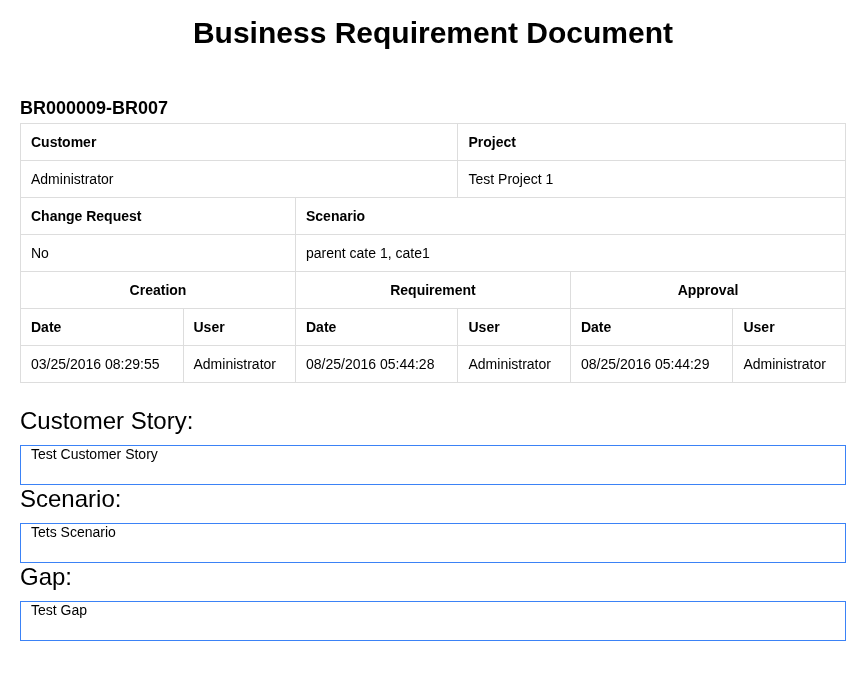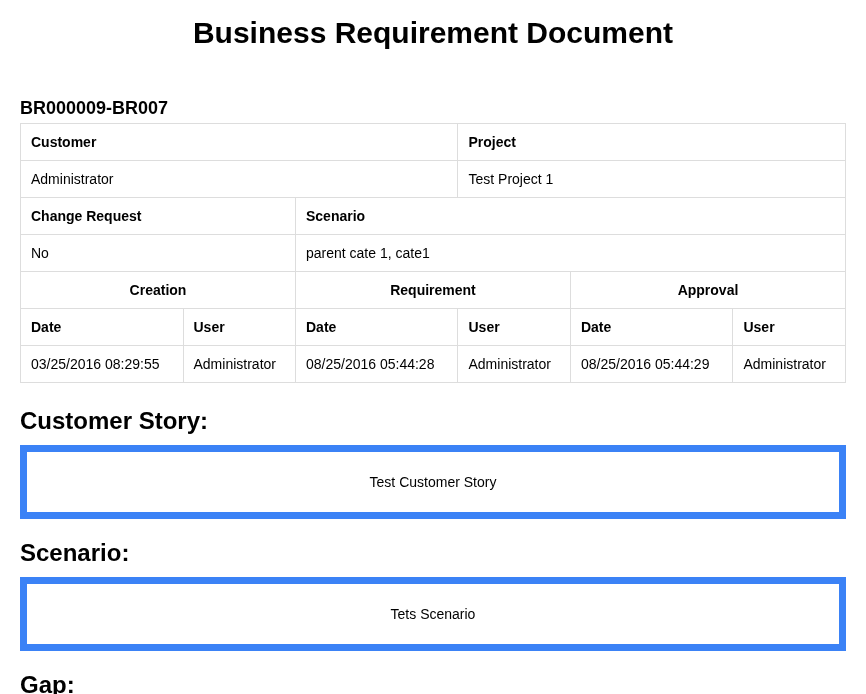--- a/index.html
+++ b/index.html
@@ -39,31 +39,29 @@
     }
     th {
       font-weight: bold;
     }
     .centered {
       text-align: center;
       margin-top: 43px;
     }
     .section-heading {
       font-size: 24px;
-      font-weight: bold;
-      margin-top: 20px;
+      font-weight: normal;
       margin-bottom: 10px;
     }
     .content-box {
       width: 100%;
-      border: 7px solid #3b82f6;
-      padding: 22px 10px;
+      border: 1px solid #3b82f6;
+      padding: 0 10px;
       font-size: 14px;
       min-height: 40px;
-      text-align: center;
     }
   </style>
 </head>
 <body>
 
 <h1>Business Requirement Document</h1>
 
 <h2>BR000009-BR007</h2>
 
 <table>

